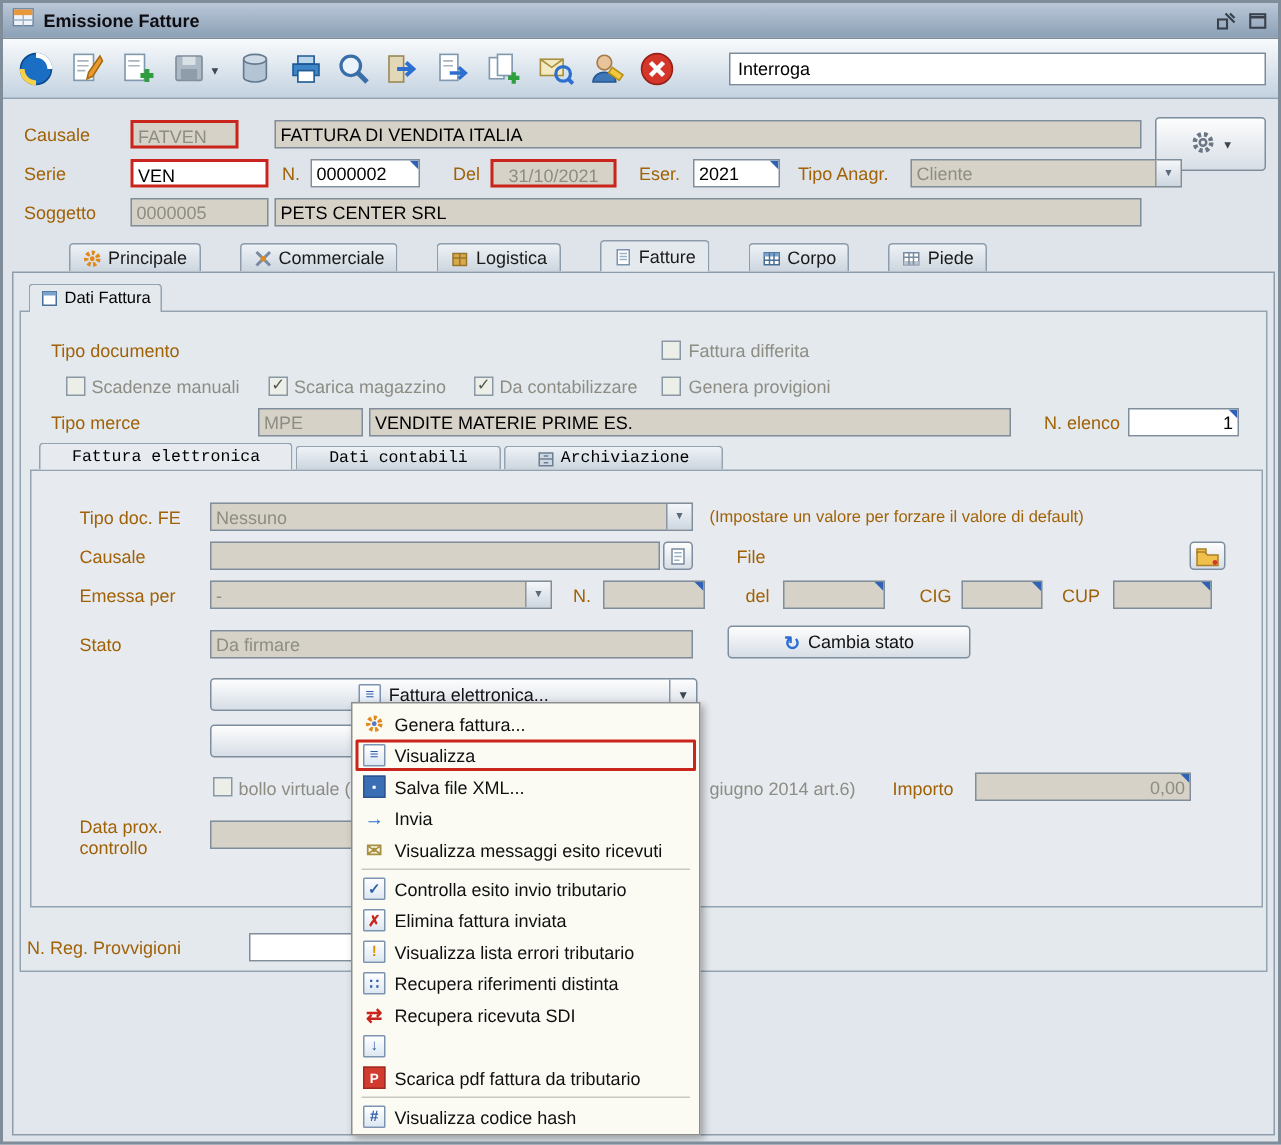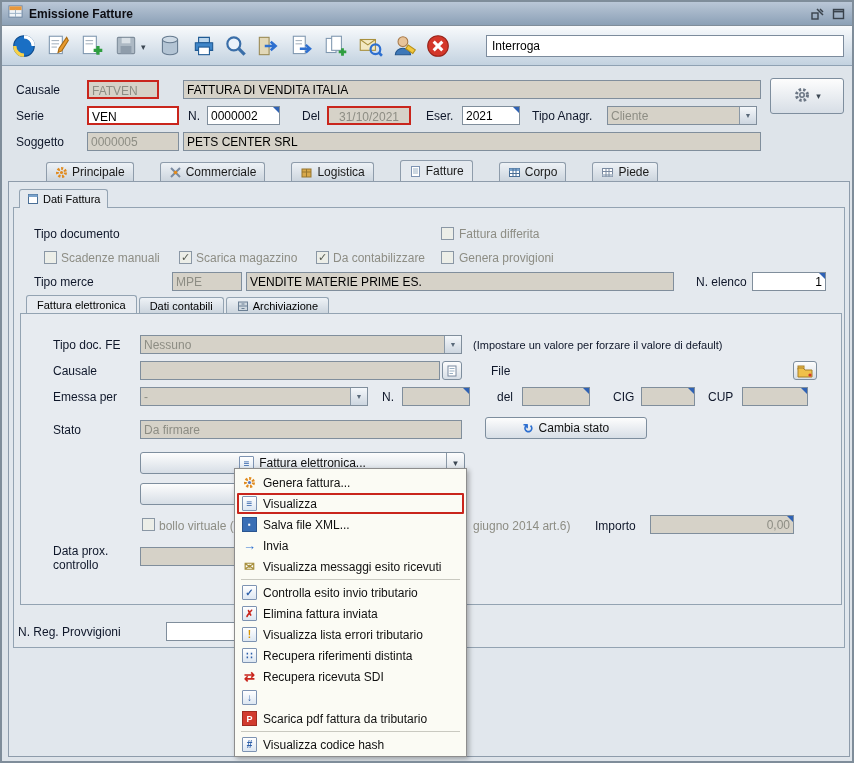--- a/index.html
+++ b/index.html
@@ -19,21 +19,21 @@
   .toolbar { position:absolute; left:0; top:24px; right:0; height:40px;
              background:linear-gradient(#f8fafc,#c3d2e0); border-bottom:1px solid #8fa1b3; }
   .tbi { position:absolute; top:6px; width:28px; height:28px; display:flex;
          align-items:center; justify-content:center; border-radius:3px; }
   .ddarrow { position:absolute; top:16px; font-size:9px; color:#3c4752; }
   .interroga { position:absolute; left:484px; top:9px; width:358px; height:22px;
                border:1px solid #7c8b9c; font-size:12px; padding:0 5px; background:#fff;
                font-family:"Liberation Sans", sans-serif; }
 
   
-  .lbl { position:absolute; font-size:12px; color:#0f172a; white-space:nowrap; }
+  .lbl { position:absolute; font-size:12px; color:#a16207; white-space:nowrap; }
   .lbl.g { color:#8d8d84; }
   .lbl.sm { font-size:11px; }
   .fld { position:absolute; height:19px; border:1px solid #808e9c; background:var(--disabled_bg,#d6d2c8);
          color:#8d8d84; font-size:12px; line-height:16px; padding:1px 3px; white-space:nowrap; overflow:hidden; }
   .fld.w { background:#fff; color:#000; }
   .fld.k { color:#000; }
   .fld.redb { border:2px solid var(--accent_red,#c9251c); }
   .fld.r { text-align:right; }
   .fld.c { text-align:center; }
   .bc::after { content:""; position:absolute; top:0; right:0; width:0; height:0;
@@ -56,23 +56,23 @@
          border-radius:3px 3px 0 0; background:linear-gradient(#eef2f6,#ccd5de);margin-left:24px; }
   .tab.sel { height:21px; margin-top:0; background:#e4e9ee; position:relative; z-index:2; }
   .tabcontent { position:absolute; left:0; right:0; top:21px; bottom:0; border:1px solid #8e9cab;
                 background:#e1e7ed; }
   .innertab { position:absolute; left:10px; top:7px; height:19px; padding:0 7px; display:flex;
               align-items:center; gap:4px; font-size:11px; border:1px solid #93a3b2; border-bottom:none;
               border-radius:3px 3px 0 0; background:#e4e9ee; z-index:2; }
   .innerpanel { position:absolute; left:4px; right:4px; top:25px; bottom:108px;
                 border:1px solid #93a3b2; background:#e4e9ee; }
   .subtabsrow { position:absolute; left:12px; top:87px; height:18px; display:flex; gap:2px; }
-  .subtab { height:16px; margin-top:2px; padding:0 10px; display:flex; align-items:center; gap:4px;
+  .subtab { height:16px; margin-top:2px; padding:0 21px; display:flex; align-items:center; gap:4px;
             font-size:11px; border:1px solid #93a3b2; border-bottom:none; border-radius:3px 3px 0 0;
-            background:linear-gradient(#eef2f6,#ccd5de); }
+            background:linear-gradient(#eef2f6,#ccd5de);font-family:Liberation Mono, monospace; }
   .subtab.sel { height:18px; margin-top:0; background:#e7ebf0; position:relative; z-index:2; }
   .subpanel { position:absolute; left:6px; top:105px; width:822px; height:292px;
               border:1px solid #93a3b2; background:#e7ebf0; }
 
   
   .menu { position:absolute; left:232px; top:466px; width:233px; height:289px; z-index:50;
           background:var(--menu_bg,#fbfbf4); border:1px solid #8d8d8d;
           box-shadow:2px 2px 5px rgba(0,0,0,.3); padding:3px 2px; }
   .mitem { height:21px; display:flex; align-items:center; gap:6px; padding:0 5px;
            font-size:12px; color:#101010; white-space:nowrap; }
@@ -229,21 +229,21 @@
 
     <span class="lbl" style="left:14px;top:43px">Serie</span>
     <span class="fld w redb" style="left:85px;top:40px;width:92px">VEN</span>
     <span class="lbl" style="left:186px;top:43px">N.</span>
     <span class="fld w bc" style="left:205px;top:40px;width:73px">0000002</span>
     <span class="lbl" style="left:300px;top:43px">Del</span>
     <span class="fld redb c" style="left:325px;top:40px;width:84px">31/10/2021</span>
     <span class="lbl" style="left:424px;top:43px">Eser.</span>
     <span class="fld w bc" style="left:460px;top:40px;width:58px">2021</span>
     <span class="lbl" style="left:530px;top:43px">Tipo Anagr.</span>
-    <span class="fld combo" style="left:605px;top:40px;width:150px">
+    <span class="fld combo" style="left:605px;top:40px;width:181px">
       <span>Cliente</span>
       <span class="arr">▼</span>
     </span>
 
     <span class="lbl" style="left:14px;top:69px">Soggetto</span>
     <span class="fld" style="left:85px;top:66px;width:92px">0000005</span>
     <span class="fld k" style="left:181px;top:66px;width:578px">PETS CENTER SRL</span>
   </div>
 
   <div class="tabpanel">

